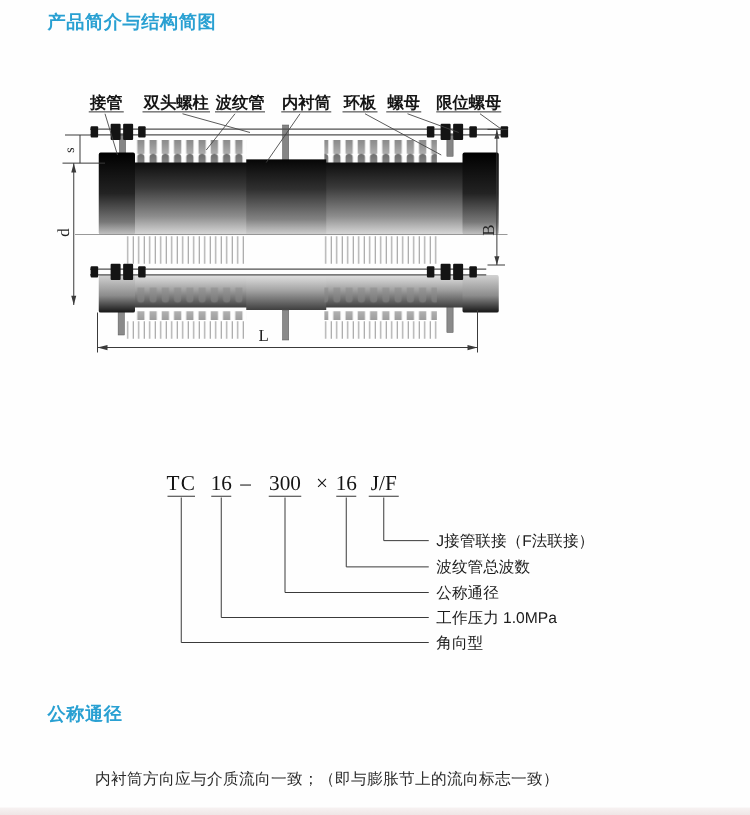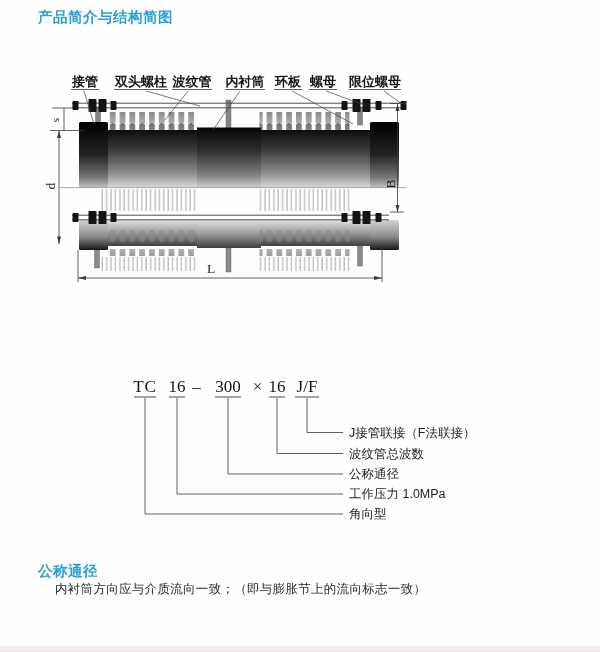--- a/index.html
+++ b/index.html
@@ -252,16 +252,16 @@
       <text class="explain" x="349" y="66.5">J接管联接（F法联接）</text>
       <text class="explain" x="349" y="87.5">波纹管总波数</text>
       <text class="explain" x="349" y="108">公称通径</text>
       <text class="explain" x="349" y="128">工作压力 1.0MPa</text>
       <text class="explain" x="349" y="148">角向型</text>
     </g>
   </svg>
 
   <h2 class="sec-title" style="top:562px;">公称通径</h2>
 
-  <p class="install-line" style="top:581px;">内衬筒方向应与介质流向一致；（即与膨胀节上的流向标志一致）</p>
+  <p class="install-line" style="top:615px;margin-left:21px;">内衬筒方向应与介质流向一致；（即与膨胀节上的流向标志一致）</p>
 
   <div class="edge-band"></div>
 </div>
 
 </body></html>

